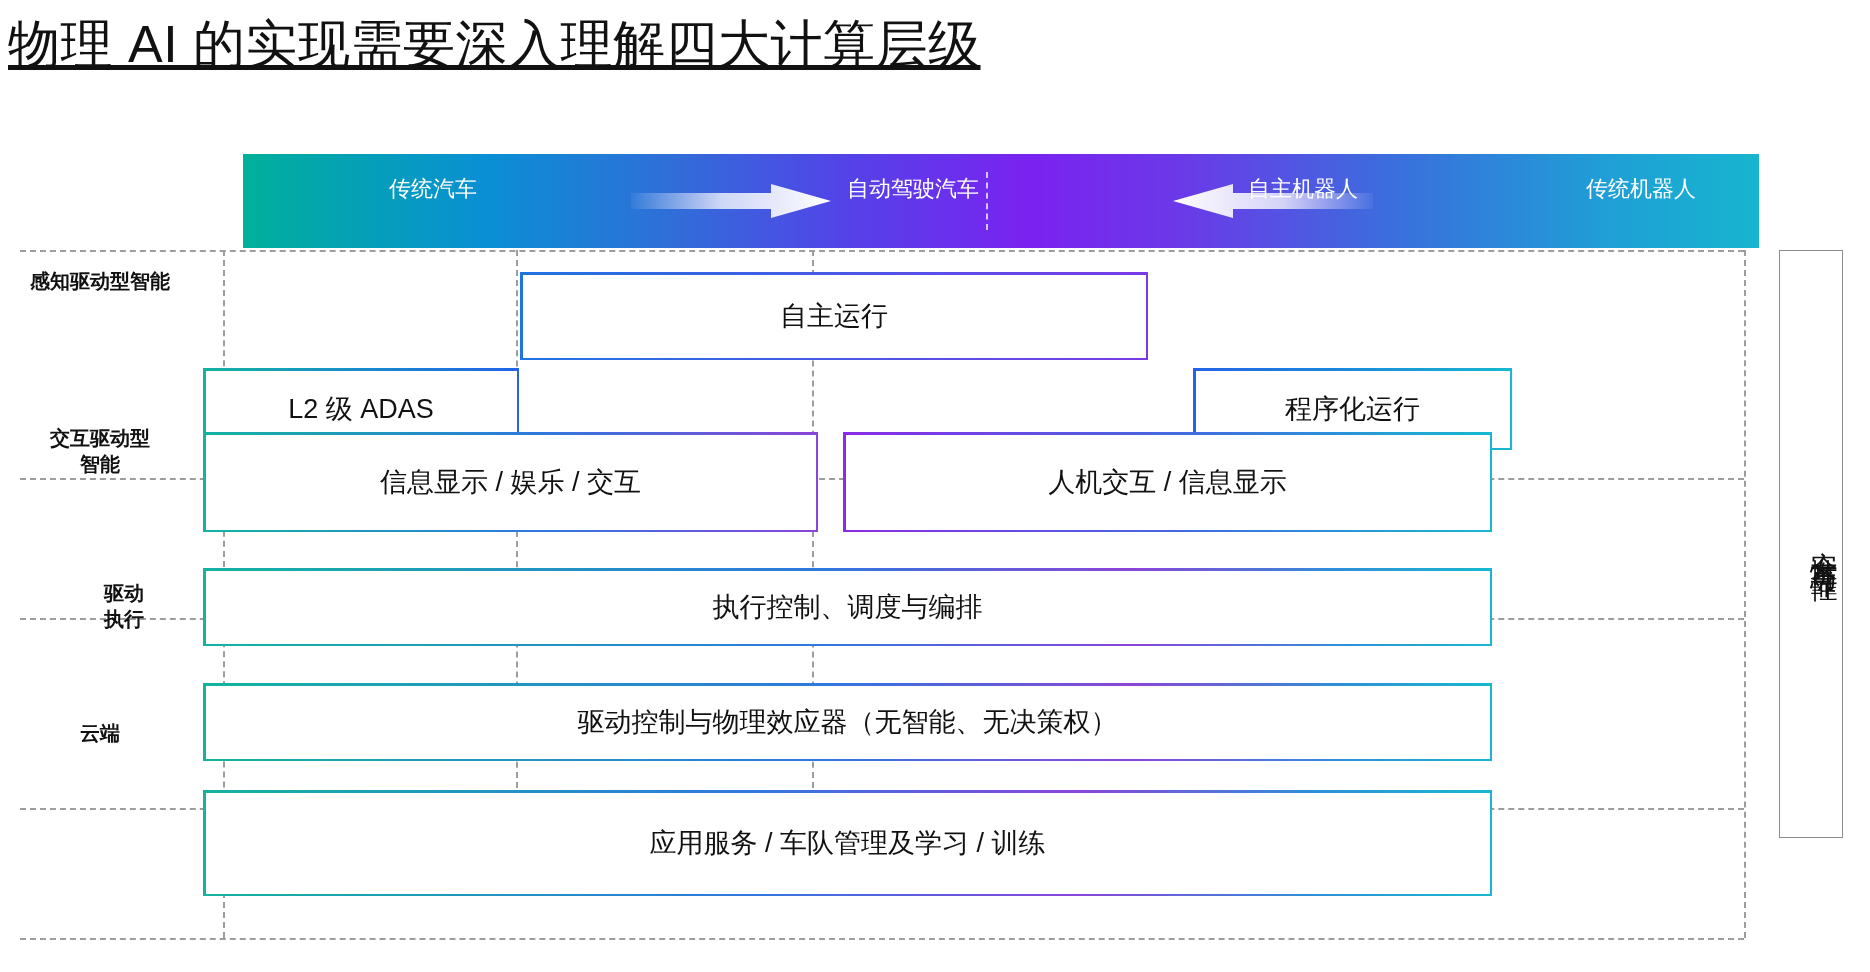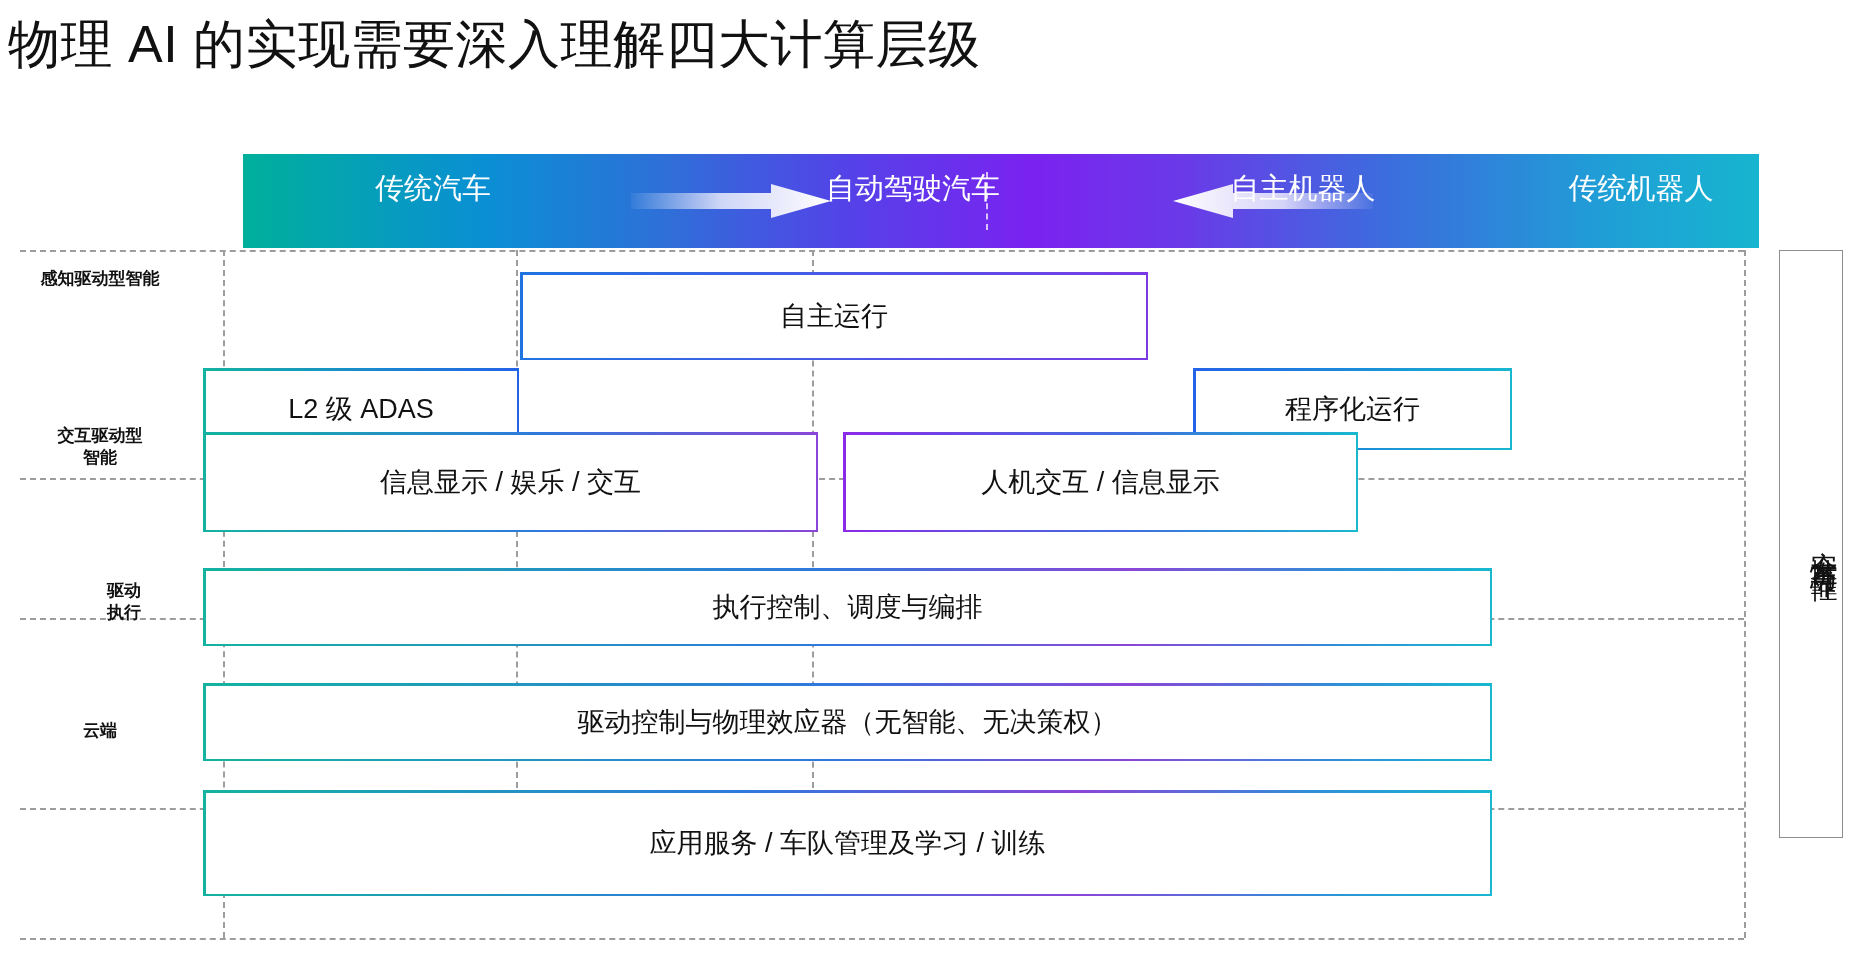--- a/index.html
+++ b/index.html
@@ -21,20 +21,21 @@
   
   .title {
     position: absolute;
     left: 8px;
     top: 10px;
     font-size: 52px;
     font-weight: 400;
     color: #111111;
     letter-spacing: 0.5px;
     white-space: nowrap;
+    text-decoration: underline;
   }
 
   
   .header-bar {
     position: absolute;
     left: 243px;
     top: 154px;
     width: 1516px;
     height: 94px;
     background: linear-gradient(90deg,
@@ -49,21 +50,21 @@
         #17b5cf 100%);
   }
   .header-seg {
     position: absolute;
     top: 0;
     height: 70px;
     display: flex;
     align-items: center;
     justify-content: center;
     color: #ffffff;
-    font-size: 29px;
+    font-size: 22px;
     white-space: nowrap;
   }
   .seg0 { left: 0px;    width: 380px; }
   .seg1 { left: 500px;  width: 340px; }
   .seg2 { left: 900px;  width: 320px; }
   .seg3 { left: 1280px; width: 236px; }
 
   
   .header-dot-sep {
     position: absolute;
@@ -140,21 +141,21 @@
   .v-dash.c1 { left: 496px; top: 0px;   height: 558px; }
   .v-dash.c2 { left: 792px; top: 0px;   height: 558px; }
   .v-dash.c3 { left: 1724px; top: 0px;  height: 688px; }
 
   
   .row-label {
     position: absolute;
     left: 0px;
     width: 200px;
     text-align: center;
-    font-size: 17px;
+    font-size: 20px;
     font-weight: bold;
     color: #111111;
     line-height: 1.32;
   }
   .rl0 { top: 268px; }
   .rl1 { top: 425px; }
   .rl2 { top: 580px; padding-left: 48px; }
   .rl3 { top: 720px; }
 
   
@@ -189,21 +190,21 @@
   #box-programmed {
     left: 1173px; top: 368px; width: 319px; height: 82px;
     background: linear-gradient(90deg, #2463e8 0%, #1b8fd8 55%, #18b8cf 100%);
     margin-left: 20px;
   }
   #box-infotainment {
     left: 203px; top: 432px; width: 615px; height: 100px;
     background: linear-gradient(90deg, #13b3a0 0%, #2f79de 55%, #8b45d8 100%);
   }
   #box-hmi {
-    left: 843px; top: 432px; width: 515px; height: 100px;
+    left: 843px; top: 432px; width: 649px; height: 100px;
     background: linear-gradient(90deg, #8b2ae8 0%, #3f6fe0 55%, #18b8cf 100%);
   }
   #box-exec {
     left: 203px; top: 568px; width: 1289px; height: 78px;
     background: linear-gradient(90deg, #13b3a0 0%, #2f79de 48%, #8b45d8 72%, #2f8fd8 88%, #18b8cf 100%);
   }
   #box-actuation {
     left: 203px; top: 650px; width: 1289px; height: 78px;
     background: linear-gradient(90deg, #13b3a0 0%, #2f79de 48%, #8b45d8 72%, #2f8fd8 88%, #18b8cf 100%);
     margin-top: 33px;

